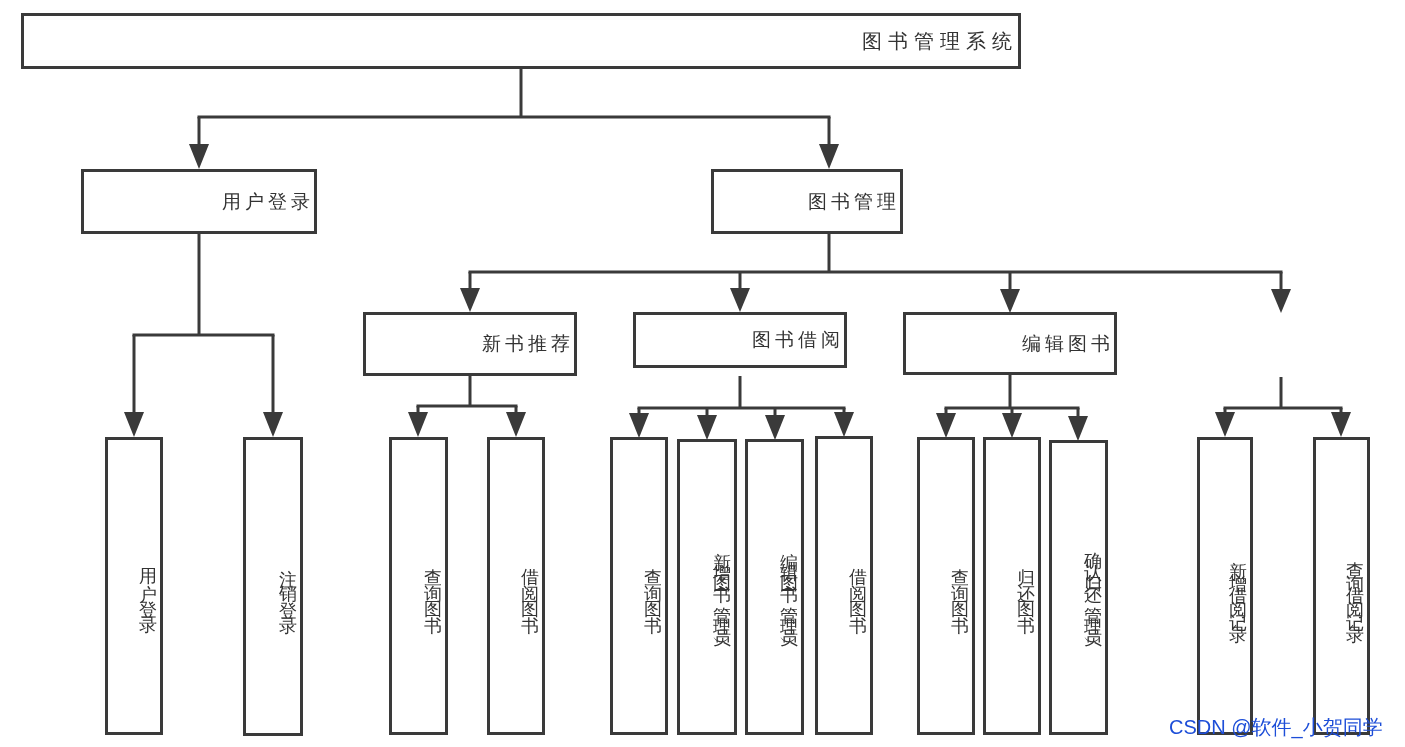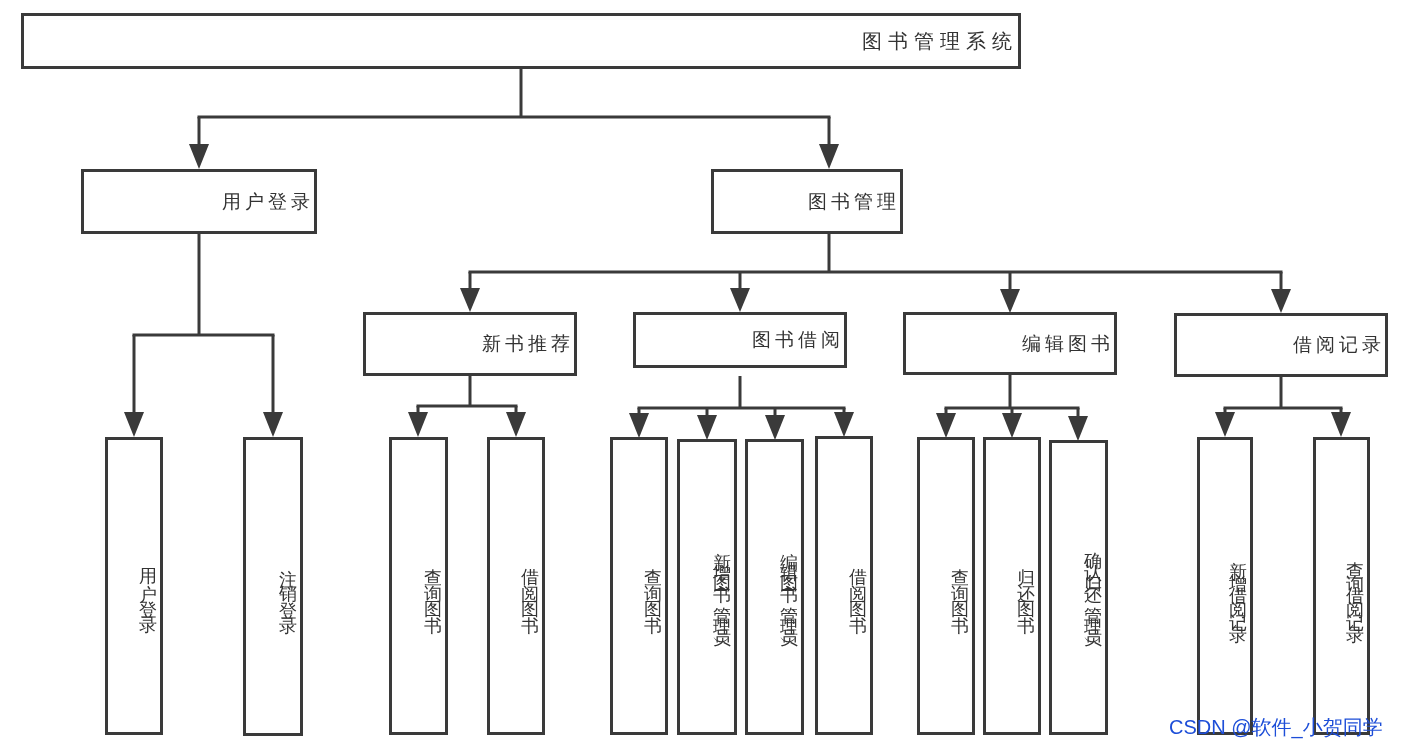--- a/index.html
+++ b/index.html
@@ -147,23 +147,20 @@
 
   <div class="node hbox" style="left:363px;top:312px;width:214px;height:64px">
     <span>新书推荐</span>
   </div>
   <div class="node hbox" style="left:633px;top:312px;width:214px;height:56px">
     <span>图书借阅</span>
   </div>
   <div class="node hbox" style="left:903px;top:312px;width:214px;height:63px">
     <span>编辑图书</span>
   </div>
-  <div class="node hbox" style="left:1174px;top:313px;width:214px;height:64px">
-    <span>借阅记录</span>
-  </div>
 
   <div class="node vbox vt4" style="left:105px;top:437px;width:58px;height:298px">
     <span>用户登录</span>
   </div>
   <div class="node vbox vt4" style="left:243px;top:437px;width:60px;height:299px">
     <span>注销登录</span>
   </div>
 
   <div class="node vbox vt4" style="left:389px;top:437px;width:59px;height:298px">
     <span>查询图书</span>

